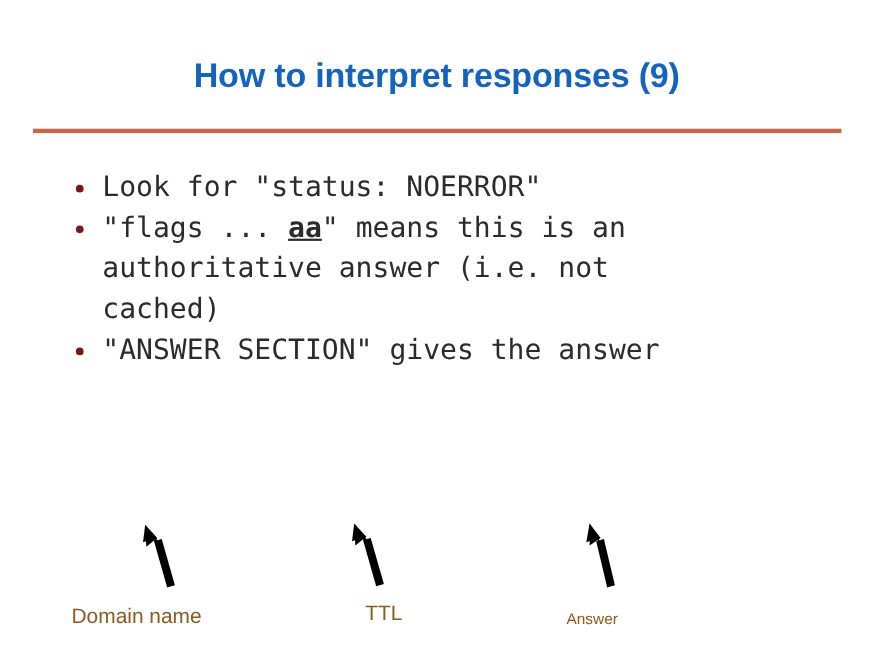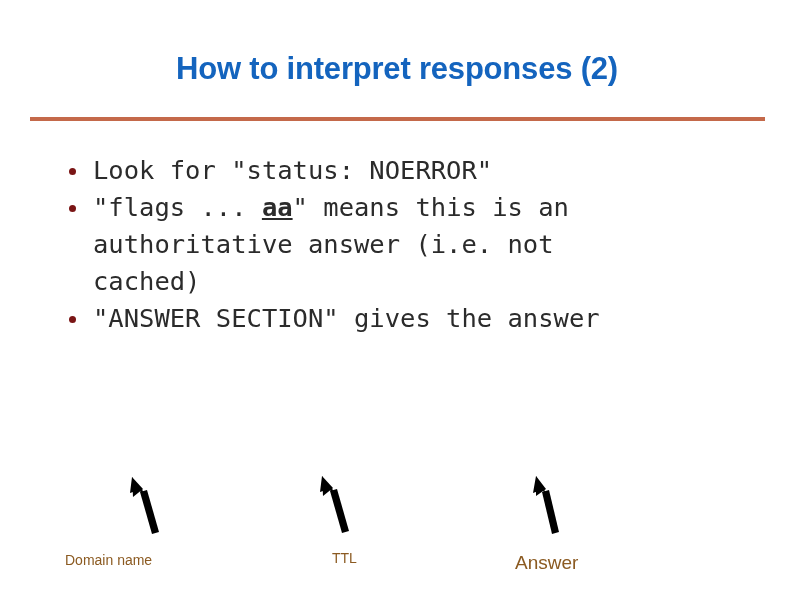--- a/index.html
+++ b/index.html
@@ -90,34 +90,34 @@
     width: 794px;
     height: 595px;
     pointer-events: none;
   }
 
   
   .callout-label {
     position: absolute;
     color: #8B5A21;
     font-family: "Liberation Sans", sans-serif;
-    font-size: 14px;
+    font-size: 19px;
     line-height: 23px;
     white-space: nowrap;
   }
   .label-domain { left: 65px;  top: 549px; }
   .label-ttl    { left: 332px; top: 547px; text-align: right; }
-  .label-answer { left: 515px; top: 551px; font-size: 19px; }
+  .label-answer { left: 515px; top: 551px; font-size: 14px; }
 </style>
 </head>
 <body>
 
 <div class="slide">
 
-  <div class="slide-title">How to interpret responses (2)</div>
+  <div class="slide-title">How to interpret responses (9)</div>
 
   <div class="title-rule"></div>
 
   <div class="body-list">
 
     <div class="bullet-row">
       <span class="bullet-dot"></span>
       <span class="bullet-text">Look for "status: NOERROR"</span>
     </div>
 

